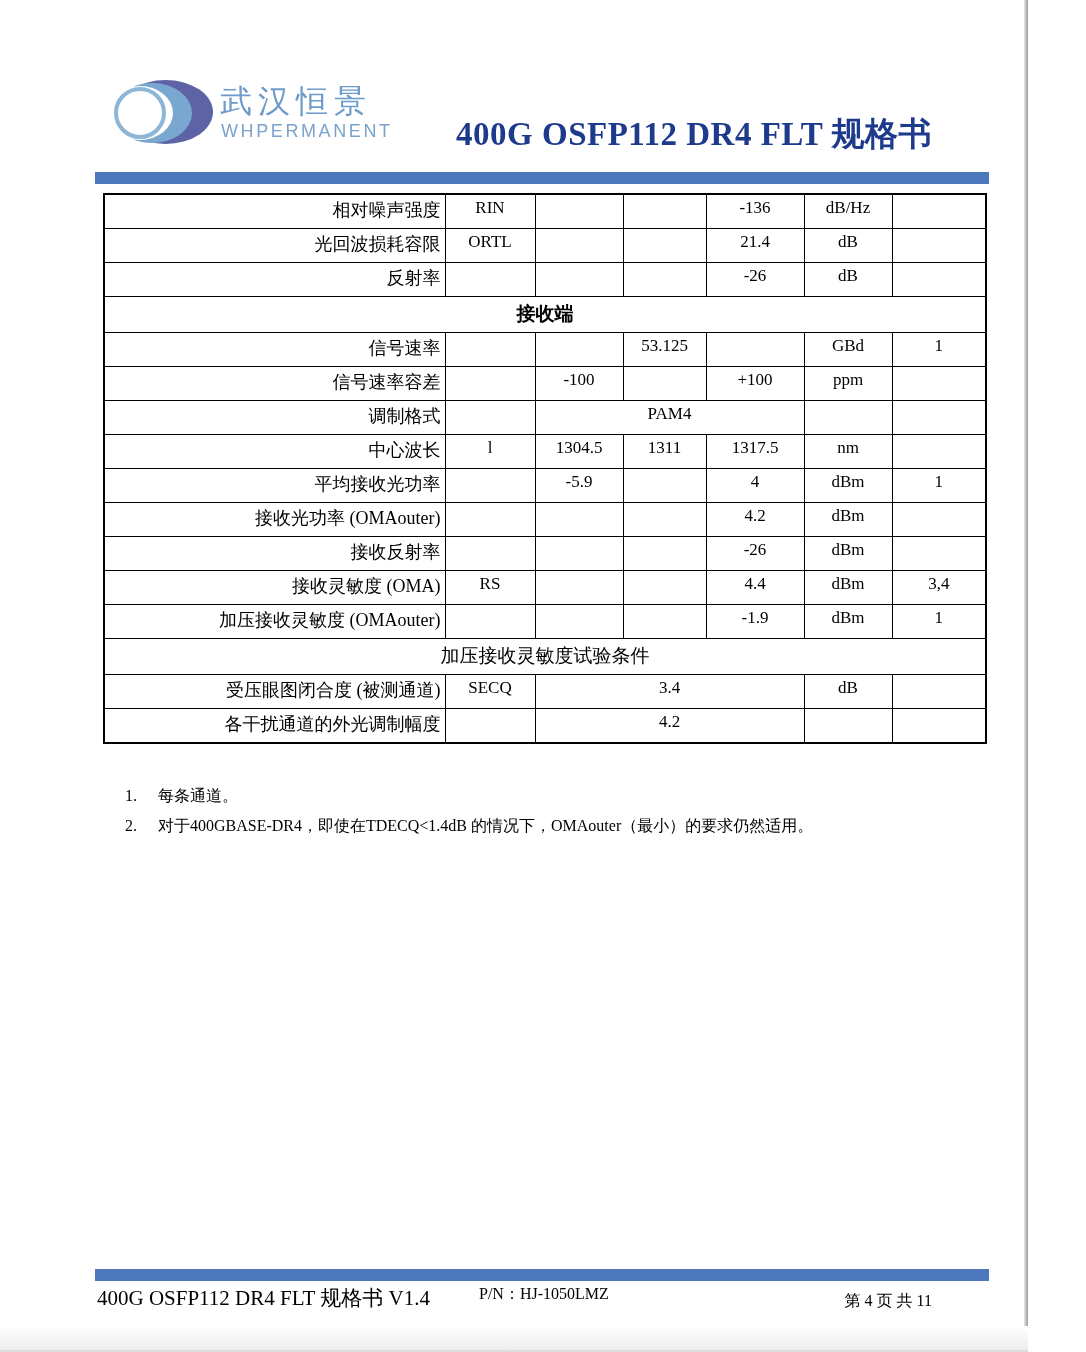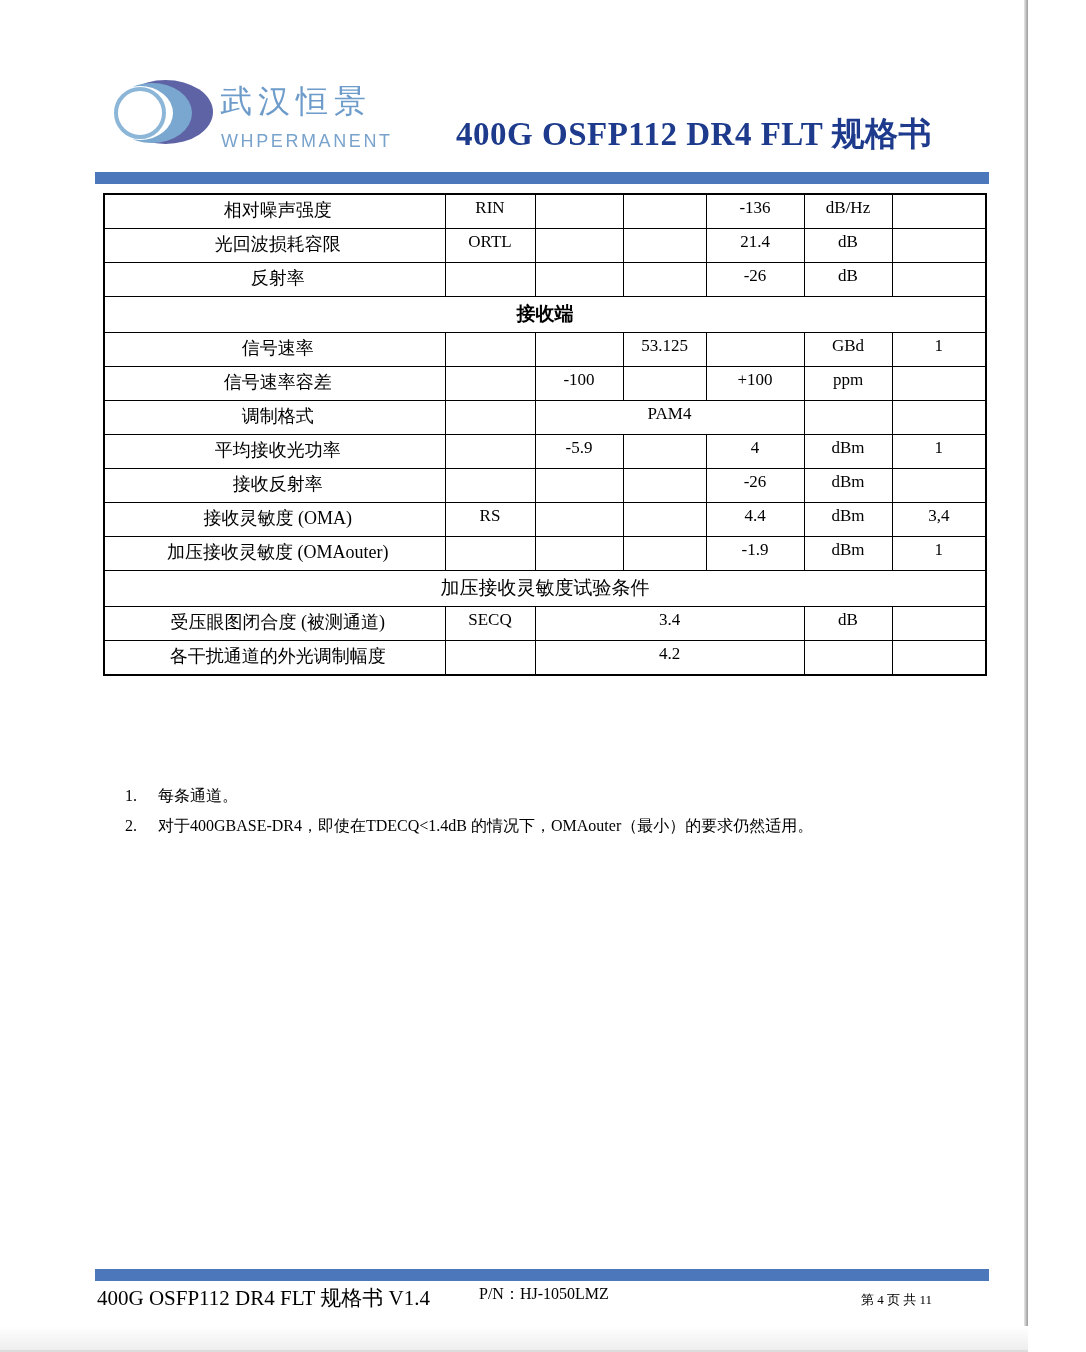--- a/index.html
+++ b/index.html
@@ -14,46 +14,46 @@
 
   
   .logo-box{position:absolute;left:112px;top:80px;width:101px;height:66px;}
   .logo-box div{position:absolute;border-radius:50%;}
   .lg-purple{left:6px;top:0;width:95px;height:64px;background:#5e63a5;}
   .lg-blue{left:0;top:3px;width:80px;height:60px;background:#7aa7d0;}
   .lg-white{left:-5px;top:6px;width:66px;height:54px;background:#ffffff;}
   .lg-ring{left:2px;top:7px;width:44px;height:44px;background:#ffffff;border:4px solid #8cb6d8;}
   .logo-cn{position:absolute;left:220px;top:80px;font-size:32px;letter-spacing:6px;color:#6d9bca;
            font-family:"Liberation Sans","DejaVu Sans",sans-serif;font-weight:400;}
-  .logo-en{position:absolute;left:221px;top:131px;font-size:18px;letter-spacing:2.6px;color:#7aa3cc;
+  .logo-en{position:absolute;left:221px;top:121px;font-size:18px;letter-spacing:2.6px;color:#7aa3cc;
            font-family:"Liberation Sans","DejaVu Sans",sans-serif;font-weight:400;}
   .doc-title{position:absolute;right:96px;top:112px;font-size:33px;font-weight:bold;
              color:#1d3a8c;letter-spacing:0.5px;white-space:nowrap;}
   .bar{position:absolute;left:95px;width:894px;height:12px;background:#4d77bb;}
   .bar.top{top:172px;}
   .bar.bottom{top:1269px;}
 
   
   table.spec{position:absolute;left:103px;top:193px;width:882px;border-collapse:collapse;
              table-layout:fixed;font-size:17px;}
   table.spec{border:2px solid #000;}
   table.spec td{border:1px solid #000;vertical-align:top;padding:2px 4px 0 4px;height:31px;
                 text-align:center;line-height:1.35;overflow:hidden;white-space:nowrap;}
-  table.spec td.name{text-align:center;padding-left:10px;font-size:18px;line-height:1.55;}
+  table.spec td.name{text-align:right;padding-left:10px;font-size:18px;line-height:1.55;}
   table.spec td.section{text-align:center;font-size:19px;line-height:1.6;height:33px;}
   table.spec td.section.bold{font-weight:bold;}
 
   
   .fnote{position:absolute;left:125px;font-size:16px;white-space:nowrap;}
   .fnote .num{display:inline-block;width:33px;}
 
   
   .foot-left{position:absolute;left:97px;top:1284px;font-size:21px;white-space:nowrap;}
   .foot-pn{position:absolute;left:479px;top:1284px;font-size:16px;white-space:nowrap;}
-  .foot-page{position:absolute;right:96px;top:1291px;font-size:13px;white-space:nowrap;}
+  .foot-page{position:absolute;right:96px;top:1291px;font-size:16px;white-space:nowrap;}
 </style>
 </head>
 <body>
 
 <div id="page">
 
   <div class="logo-box">
     <div class="lg-purple"></div>
     <div class="lg-blue"></div>
     <div class="lg-white"></div>
@@ -124,27 +124,45 @@
           <td></td>
         </tr>
         <tr>
           <td class="name">调制格式</td>
           <td></td>
           <td colspan="3">PAM4</td>
           <td></td>
           <td></td>
         </tr>
         <tr>
+          <td class="name">中心波长</td>
+          <td>l</td>
+          <td>1304.5</td>
+          <td>1311</td>
+          <td>1317.5</td>
+          <td>nm</td>
+          <td></td>
+        </tr>
+        <tr>
           <td class="name">平均接收光功率</td>
           <td></td>
           <td>-5.9</td>
           <td></td>
           <td>4</td>
           <td>dBm</td>
           <td>1</td>
+        </tr>
+        <tr>
+          <td class="name">接收光功率 (OMAouter)</td>
+          <td></td>
+          <td></td>
+          <td></td>
+          <td>4.2</td>
+          <td>dBm</td>
+          <td></td>
         </tr>
         <tr>
           <td class="name">接收反射率</td>
           <td></td>
           <td></td>
           <td></td>
           <td>-26</td>
           <td>dBm</td>
           <td></td>
         </tr>

